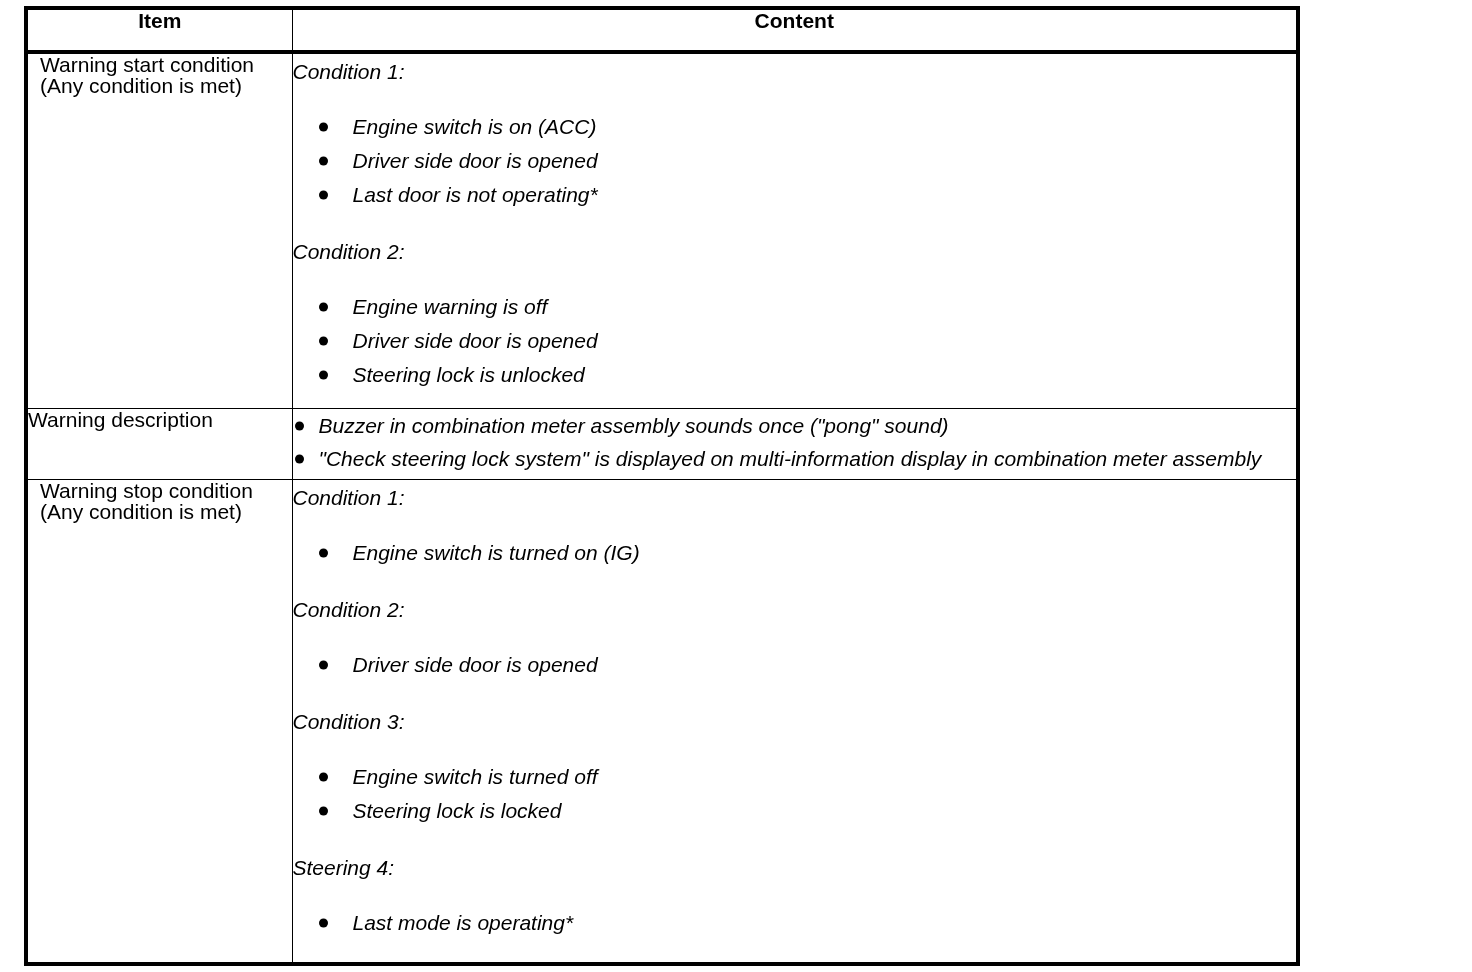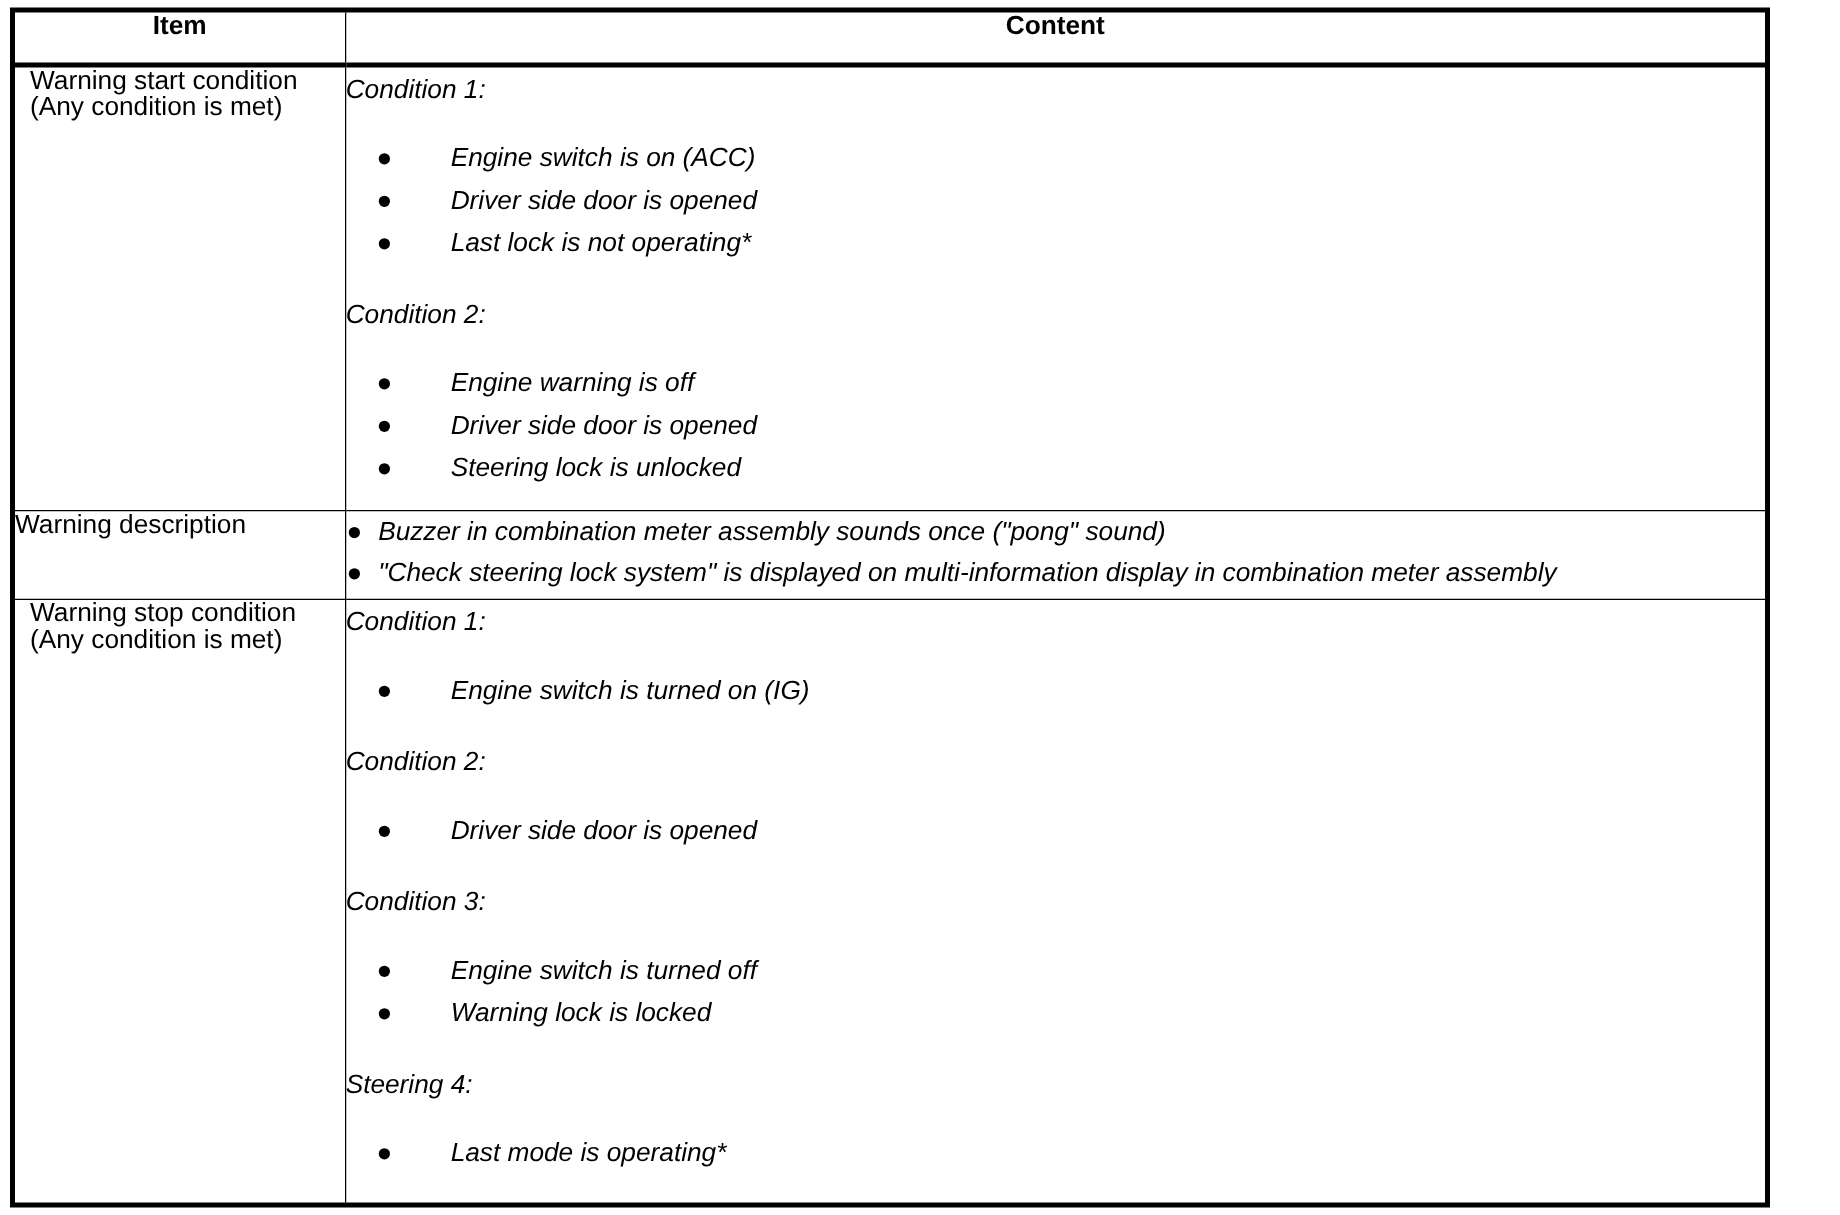--- a/index.html
+++ b/index.html
@@ -10,23 +10,23 @@
   body {
     width: 1472px;
     height: 972px;
     font-family: "Liberation Sans", sans-serif;
     color: #000000;
     overflow: hidden;
   }
 
   .table-wrap {
     position: absolute;
-    left: 8px;
+    left: 24px;
     top: 6px;
-    width: 1408px;
+    width: 1276px;
     height: 960px;
     box-sizing: border-box;
     border: 4px solid #000;
     background: #fff;
   }
 
   table.spec {
     width: 100%;
     height: 100%;
     border-collapse: collapse;
@@ -84,21 +84,21 @@
     margin: 0;
     padding: 0;
   }
   ul.blist {
     list-style: none;
     margin: 0;
     padding: 0;
   }
   ul.blist li {
     position: relative;
-    padding-left: 84px;
+    padding-left: 60px;
     margin: 0;
     white-space: nowrap;
   }
   ul.blist li .bullet {
     position: absolute;
     left: 26px;
     top: 50%;
     transform: translateY(-50%);
     width: 9px;
     height: 9px;
@@ -140,21 +140,21 @@
         <td class="label">
           <span class="lbl-line">Warning start condition</span>
           <span class="lbl-line">(Any condition is met)</span>
         </td>
         <td class="content pt-14">
           <div class="cond-head lh-36">Condition 1:</div>
           <div class="sp-20"></div>
           <ul class="blist lh-34">
             <li><span class="bullet"></span><span>Engine switch is on (ACC)</span></li>
             <li><span class="bullet"></span><span>Driver side door is opened</span></li>
-            <li><span class="bullet"></span><span>Last lock is not operating*</span></li>
+            <li><span class="bullet"></span><span>Last door is not operating*</span></li>
           </ul>
           <div class="sp-22"></div>
           <div class="cond-head lh-36">Condition 2:</div>
           <div class="sp-20"></div>
           <ul class="blist lh-34">
             <li><span class="bullet"></span><span>Engine warning is off</span></li>
             <li><span class="bullet"></span><span>Driver side door is opened</span></li>
             <li><span class="bullet"></span><span>Steering lock is unlocked</span></li>
           </ul>
         </td>
@@ -185,21 +185,21 @@
           <div class="cond-head lh-36">Condition 2:</div>
           <div class="sp-20"></div>
           <ul class="blist lh-34">
             <li><span class="bullet"></span><span>Driver side door is opened</span></li>
           </ul>
           <div class="sp-22"></div>
           <div class="cond-head lh-36">Condition 3:</div>
           <div class="sp-20"></div>
           <ul class="blist lh-34">
             <li><span class="bullet"></span><span>Engine switch is turned off</span></li>
-            <li><span class="bullet"></span><span>Warning lock is locked</span></li>
+            <li><span class="bullet"></span><span>Steering lock is locked</span></li>
           </ul>
           <div class="sp-22"></div>
           <div class="cond-head lh-36">Steering 4:</div>
           <div class="sp-20"></div>
           <ul class="blist lh-34">
             <li><span class="bullet"></span><span>Last mode is operating*</span></li>
           </ul>
         </td>
       </tr>
 

